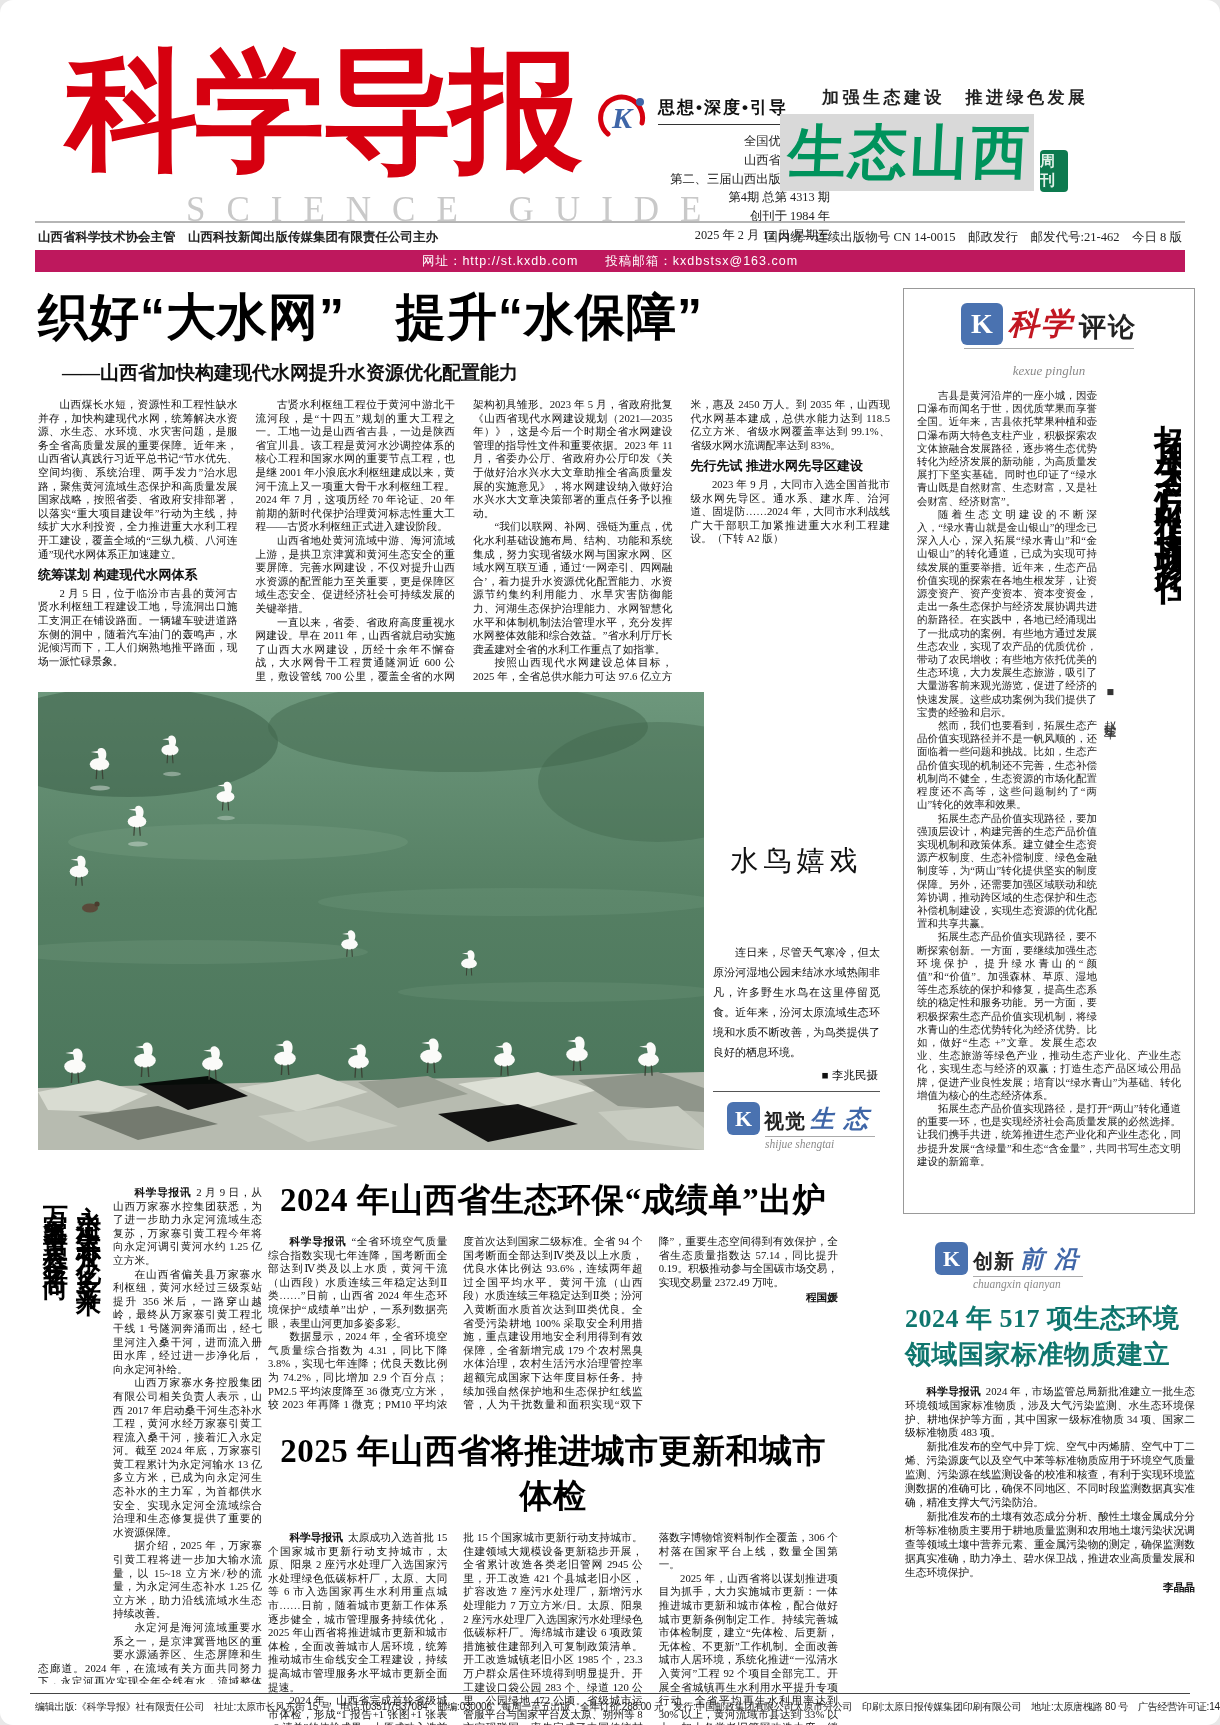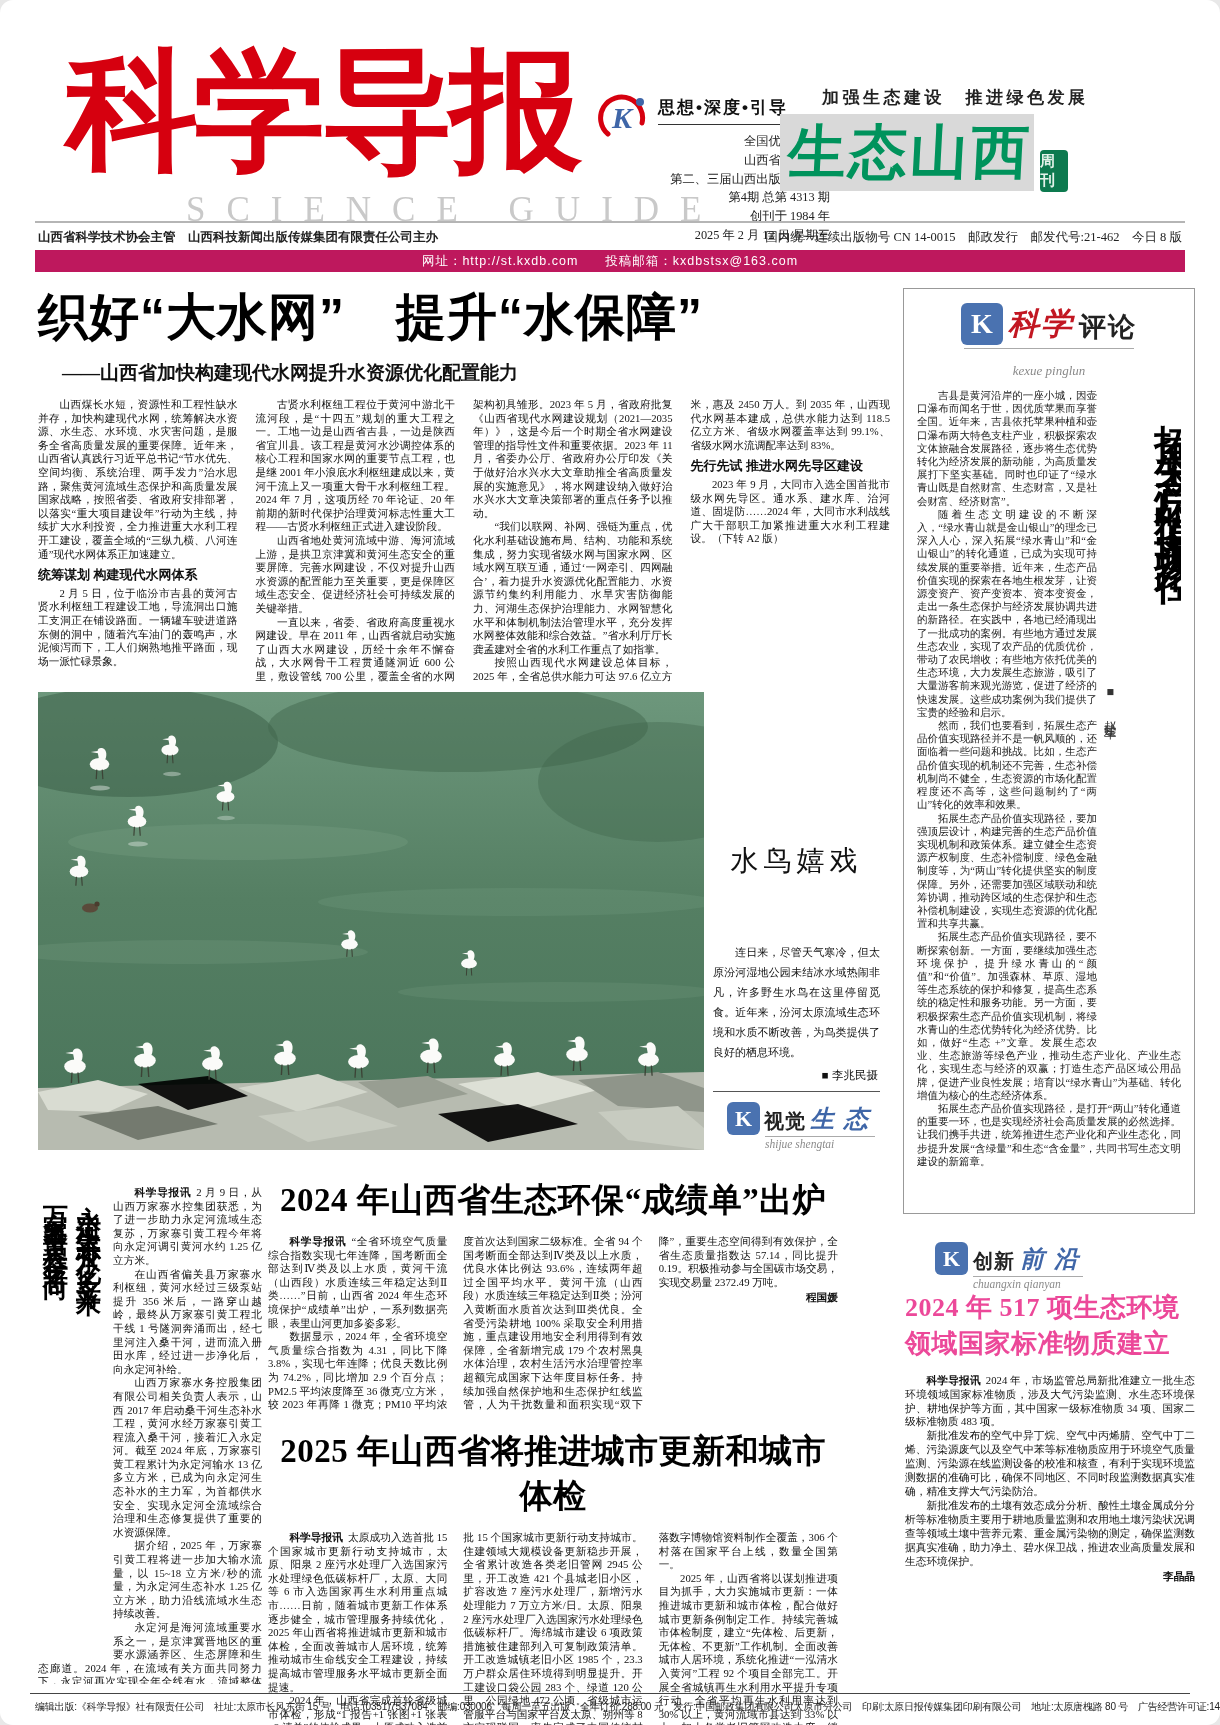--- a/index.html
+++ b/index.html
@@ -99,21 +99,21 @@
                font-family:"Liberation Serif",serif;}
   .bm-cols1{margin-top:12px;height:180px;column-count:3;column-gap:16px;column-fill:auto;
             overflow:hidden;font-size:10.7px;line-height:13.6px;}
   .bm-cols2{margin-top:12px;height:214px;column-count:3;column-gap:16px;column-fill:auto;
             overflow:hidden;font-size:10.7px;line-height:13.6px;}
   .bm-headline2{margin-top:14px;}
 
   
   .br-wrap{left:905px;top:1242px;width:290px;}
   .br-logo-row{display:flex;align-items:flex-end;gap:5px;margin-left:30px;}
-  .br-headline{margin-top:0;font-size:26px;font-weight:800;line-height:1.38;color:#ec4899;
+  .br-headline{margin-top:11px;font-size:26px;font-weight:800;line-height:1.38;color:#0f766e;
                font-family:"Liberation Serif",serif;letter-spacing:0.5px;}
   .br-body{margin-top:12px;font-size:10.7px;line-height:13.9px;height:280px;overflow:hidden;}
 
   
   .footer-rule{left:30px;top:1693px;width:1160px;border-top:1.5px solid #444;}
   .footer-text{left:35px;top:1700px;width:1150px;font-size:10px;color:#222;text-align:center;
                font-family:"Liberation Sans",sans-serif;white-space:nowrap;letter-spacing:-0.2px;}
 </style>
 </head>
 <body>

